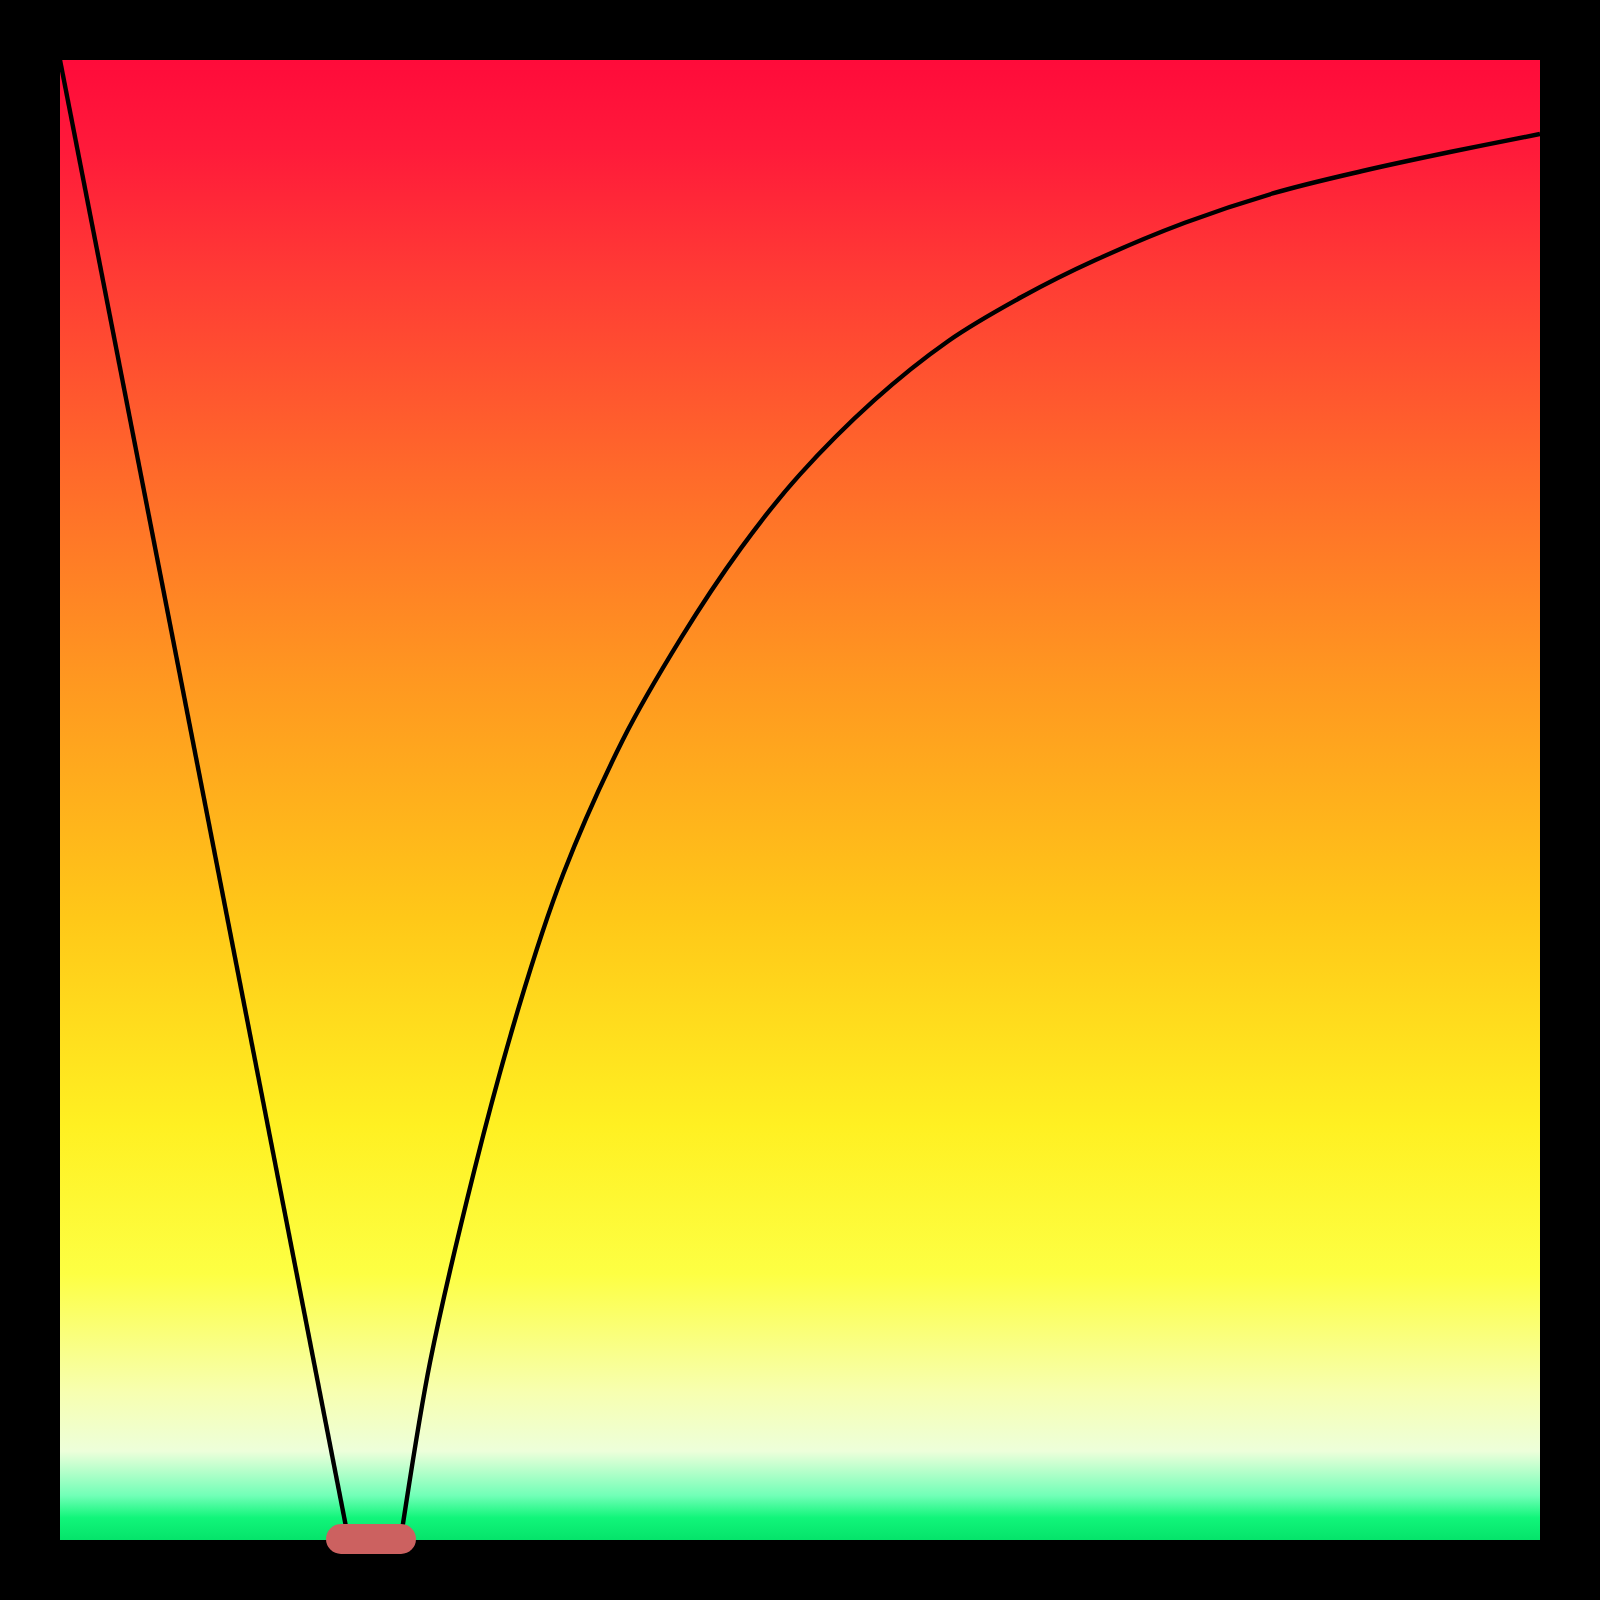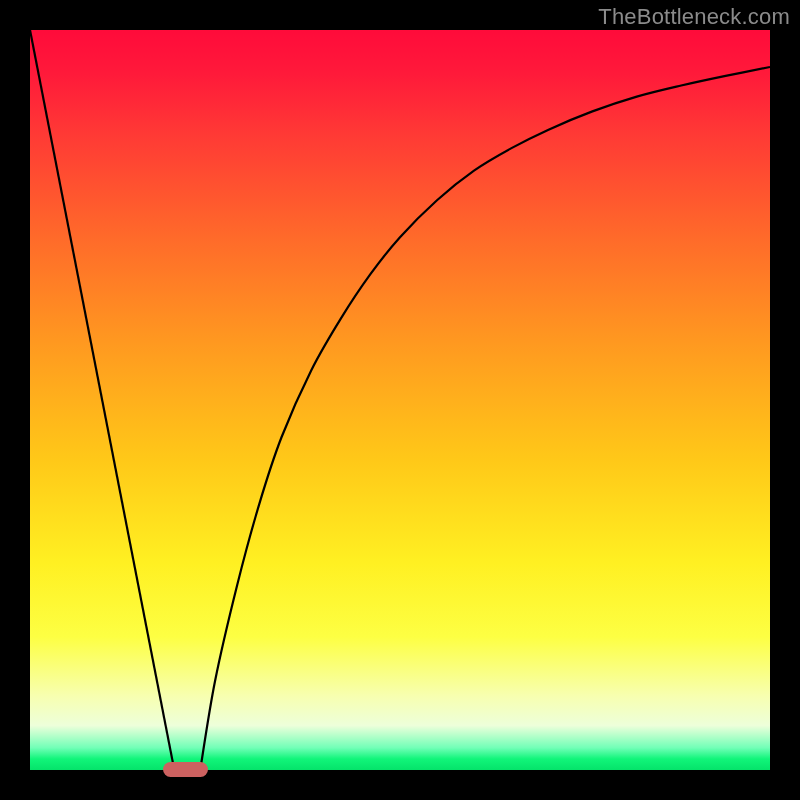--- a/index.html
+++ b/index.html
@@ -70,14 +70,13 @@
 <div class="frame">
   <div class="plot-area"></div>
 
   <svg class="curve-svg" viewBox="0 0 740 740">
     <path id="left-line" fill="none" stroke="#000" stroke-width="2.2" d="M 0.00 0.00 L 144.30 740.00"></path>
     <path id="right-curve" fill="none" stroke="#000" stroke-width="2.2" d="M 170.20 740.00 C 172.67 725.20, 178.83 682.03, 185.00 651.20 C 191.17 620.37, 199.80 584.60, 207.20 555.00 C 214.60 525.40, 222.00 498.27, 229.40 473.60 C 236.80 448.93, 242.97 429.20, 251.60 407.00 C 260.23 384.80, 271.33 360.13, 281.20 340.40 C 291.07 320.67, 300.93 304.63, 310.80 288.60 C 320.67 272.57, 330.53 257.77, 340.40 244.20 C 350.27 230.63, 358.90 219.53, 370.00 207.20 C 381.10 194.87, 394.67 181.30, 407.00 170.20 C 419.33 159.10, 431.67 149.23, 444.00 140.60 C 456.33 131.97, 468.67 125.18, 481.00 118.40 C 493.33 111.62, 504.43 106.07, 518.00 99.90 C 531.57 93.73, 547.60 86.95, 562.40 81.40 C 577.20 75.85, 592.00 70.92, 606.80 66.60 C 621.60 62.28, 636.40 58.95, 651.20 55.50 C 666.00 52.05, 680.80 48.96, 695.60 45.88 C 710.40 42.80, 732.60 38.48, 740.00 37.00"></path>
   </svg>
 
   <div class="first-marker" id="range-marker" style="left: 163.2px; width: 44.4px; top: 762px; height: 15px;"></div>
 
-  <div class="watermark">TheBottleneck.com</div>
 </div>
 
 </body></html>

